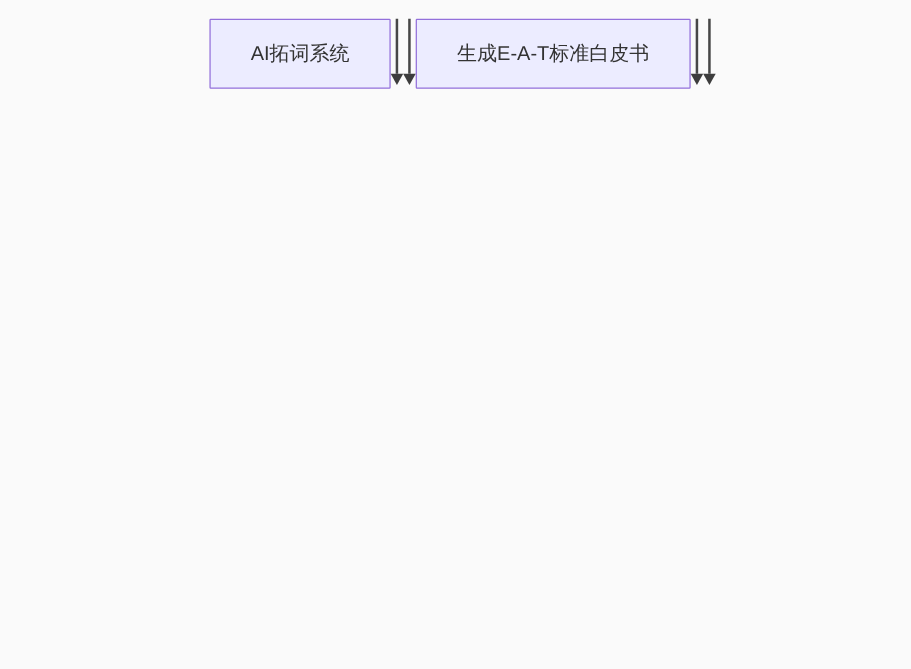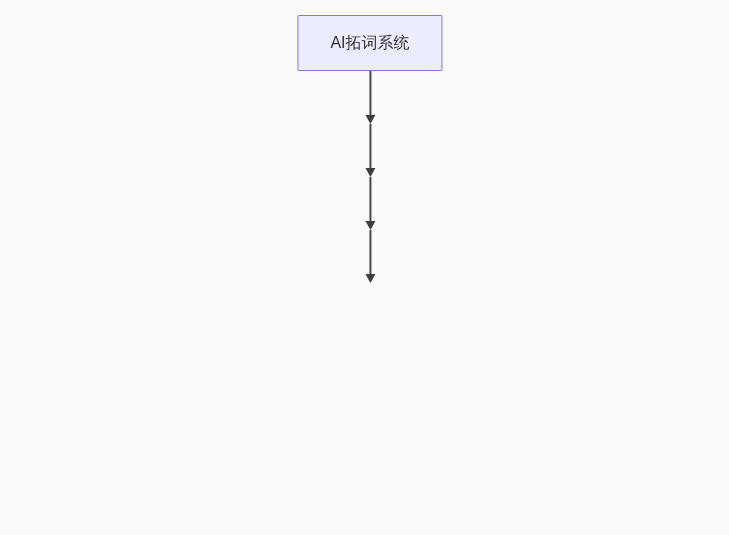--- a/index.html
+++ b/index.html
@@ -23,22 +23,21 @@
     position: relative;
     width: 729px;
     height: 535px;
   }
   .flow {
     position: absolute;
     top: 15px;
     left: 370px;
     transform: translateX(-50%);
     display: flex;
-    flex-direction: column;
-    align-items: center;
+    align-items: flex-start;
   }
   .node {
     height: 56px;
     min-width: 144px;
     padding: 0 32px;
     display: flex;
     align-items: center;
     justify-content: center;
     background: var(--node-fill);
     border: 1px solid var(--node-border);
@@ -84,20 +83,23 @@
       <div class="line"></div>
       <div class="head"></div>
     </div>
 
 
     <div class="edge">
       <div class="line"></div>
       <div class="head"></div>
     </div>
 
+    <div class="node">
+      <span>生成E-A-T标准白皮书</span>
+    </div>
 
     <div class="edge">
       <div class="line"></div>
       <div class="head"></div>
     </div>
 
 
     <div class="edge">
       <div class="line"></div>
       <div class="head"></div>

